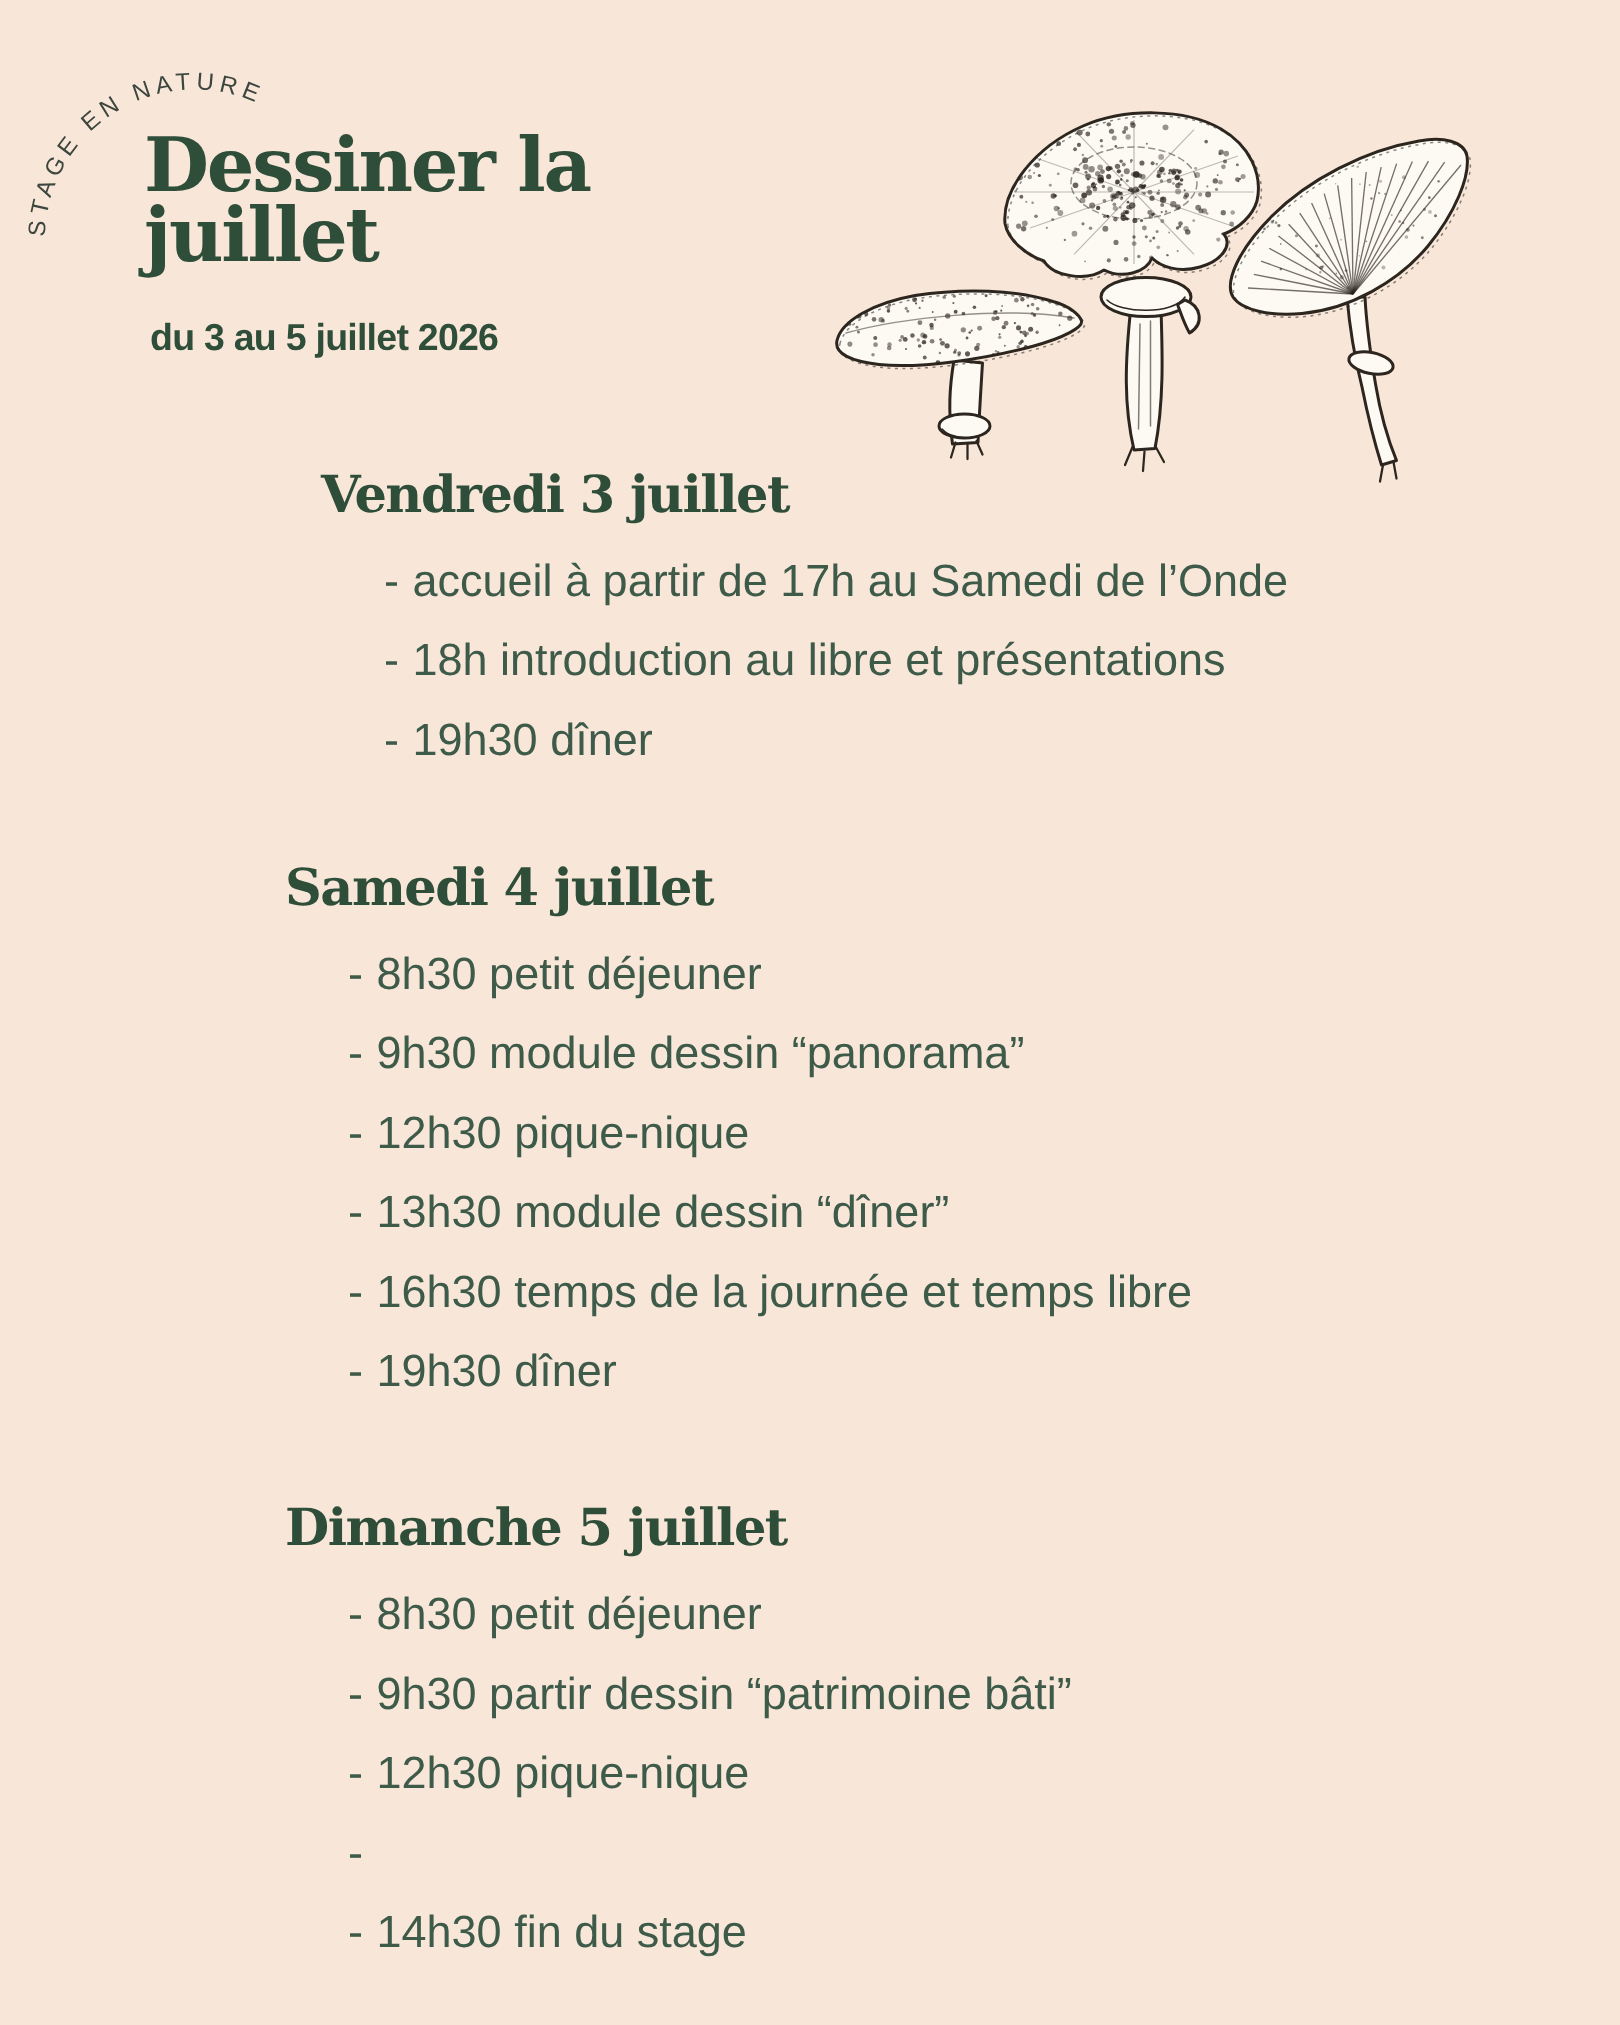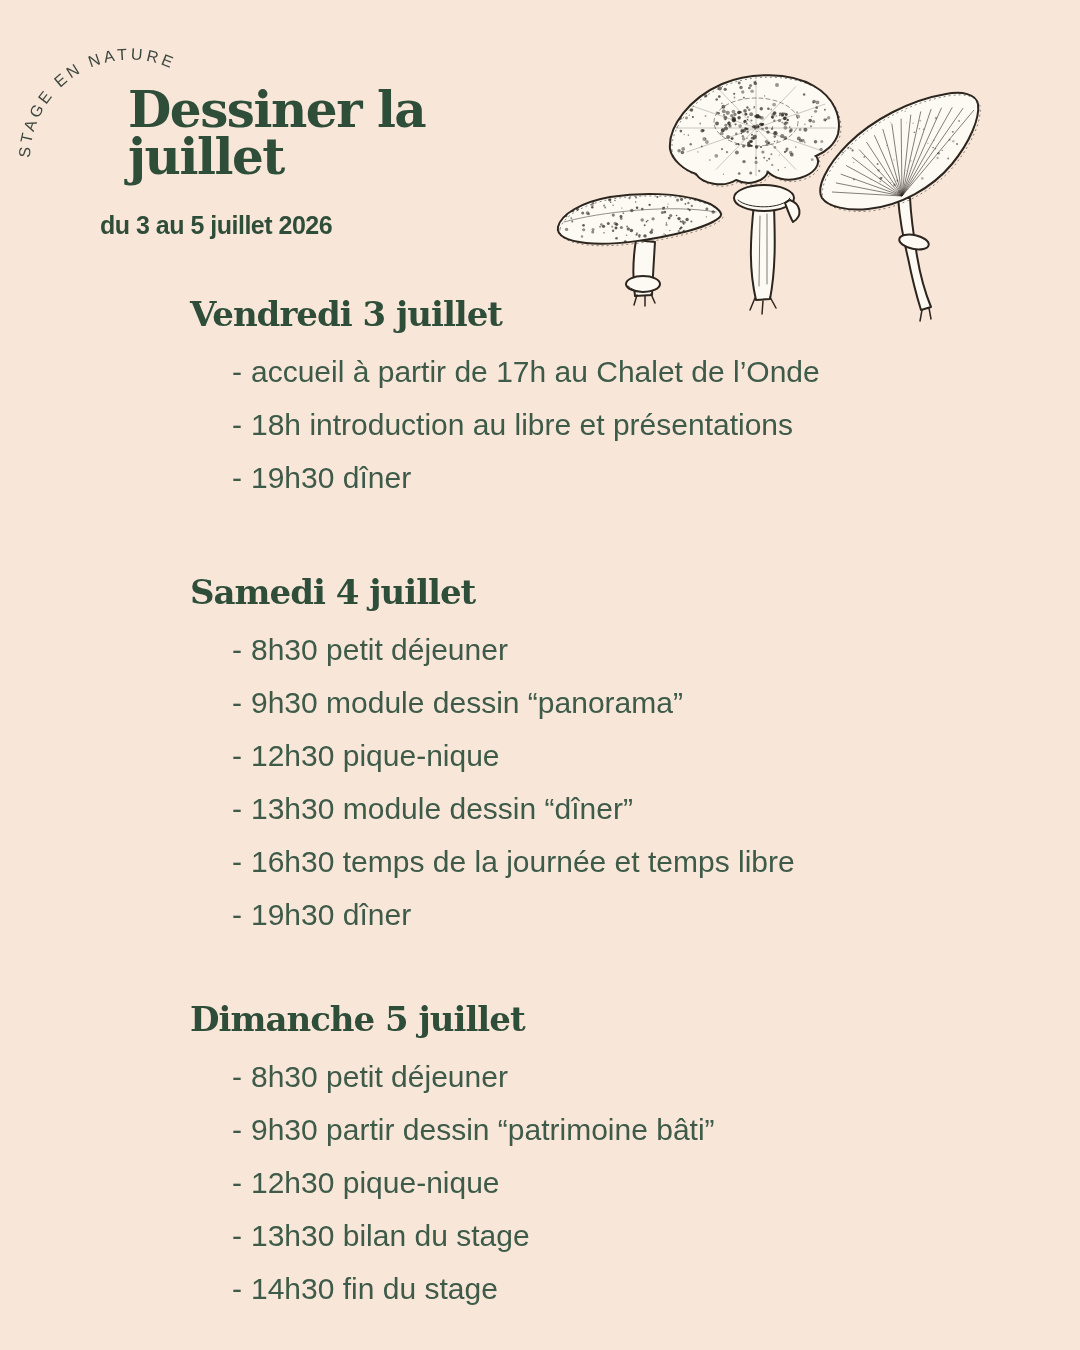--- a/index.html
+++ b/index.html
@@ -13,21 +13,21 @@
   .arc-badge{position:absolute;left:16px;top:26px;width:180px;height:150px;}
   .arc-badge text{
     font-family:"Liberation Sans",sans-serif;
     font-size:16px;letter-spacing:3.4px;fill:#3c463e;font-weight:400;
   }
   
   .title{
     position:absolute;left:96px;top:86px;
     font-family:"DejaVu Serif","Liberation Serif",serif;
     font-weight:bold;color:#2f4e3a;
-    font-size:50px;line-height:47px;letter-spacing:-1.5px;margin-left:32px;
+    font-size:50px;line-height:47px;letter-spacing:-1.5px;
   }
   .subtitle{
     position:absolute;left:100px;top:211px;
     font-family:Liberation Sans, sans-serif;
     font-weight:bold;color:#2f4e3a;
     font-size:25px;letter-spacing:-0.5px;
   }
   
   .mushrooms{position:absolute;left:550px;top:46px;width:470px;height:280px;}
   .ink-fill{fill:#fdfaf4;stroke:#2c261f;stroke-width:2;stroke-linejoin:round;}
@@ -40,21 +40,21 @@
     font-family:"DejaVu Serif","Liberation Serif",serif;
     font-weight:bold;color:#2f4e3a;
     font-size:34px;line-height:42px;letter-spacing:-1px;
   }
   .day ul{list-style:none;margin:0;padding:0 0 0 42px;}
   .day li{
     display:flex;align-items:baseline;
     font-size:30px;line-height:53px;color:#3e5a49;
   }
   .day li .dash{margin-right:9px;}
-  .day-1{top:293px;}
+  .day-1{top:309px;margin-left:24px;}
   .day-2{top:571px;}
   .day-3{top:998px;}
 </style>
 </head>
 <body>
 
 <div class="poster">
 
   <svg class="arc-badge" viewBox="0 0 180 150" aria-hidden="true">
     <defs>
@@ -573,21 +573,21 @@
           <circle cx="300.7" cy="102.5" r="0.92" fill="#2c261f" opacity="0.44"></circle>
         </g>
     </g>
   </svg>
 
   <section class="day day-1">
     <h2>Vendredi 3 juillet</h2>
     <ul>
       <li>
           <span class="dash">-</span>
-          <span>accueil à partir de 17h au Chalet de l’Onde</span>
+          <span>accueil à partir de 17h au Samedi de l’Onde</span>
         </li>
       <li>
           <span class="dash">-</span>
           <span>18h introduction au libre et présentations</span>
         </li>
       <li>
           <span class="dash">-</span>
           <span>19h30 dîner</span>
         </li>
     </ul>
@@ -633,21 +633,20 @@
       <li>
           <span class="dash">-</span>
           <span>9h30 partir dessin “patrimoine bâti”</span>
         </li>
       <li>
           <span class="dash">-</span>
           <span>12h30 pique-nique</span>
         </li>
       <li>
           <span class="dash">-</span>
-          <span>13h30 bilan du stage</span>
         </li>
       <li>
           <span class="dash">-</span>
           <span>14h30 fin du stage</span>
         </li>
     </ul>
   </section>
 
 </div>
 

